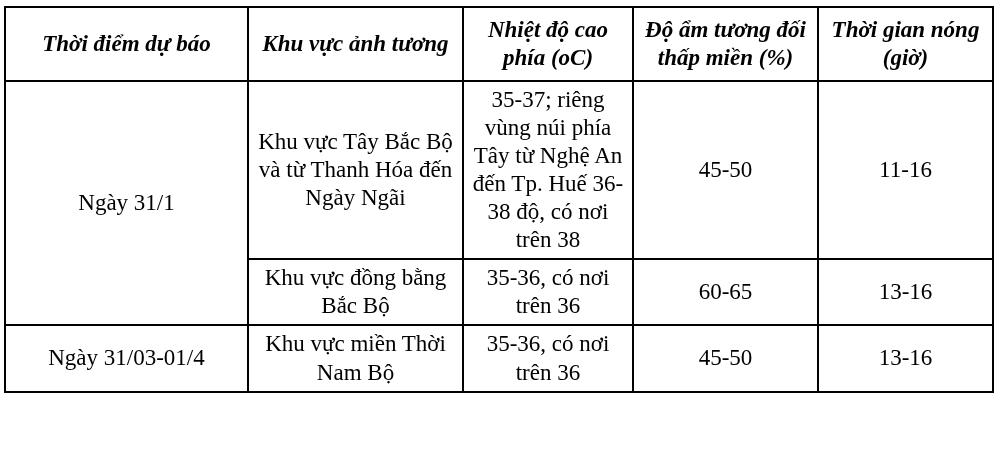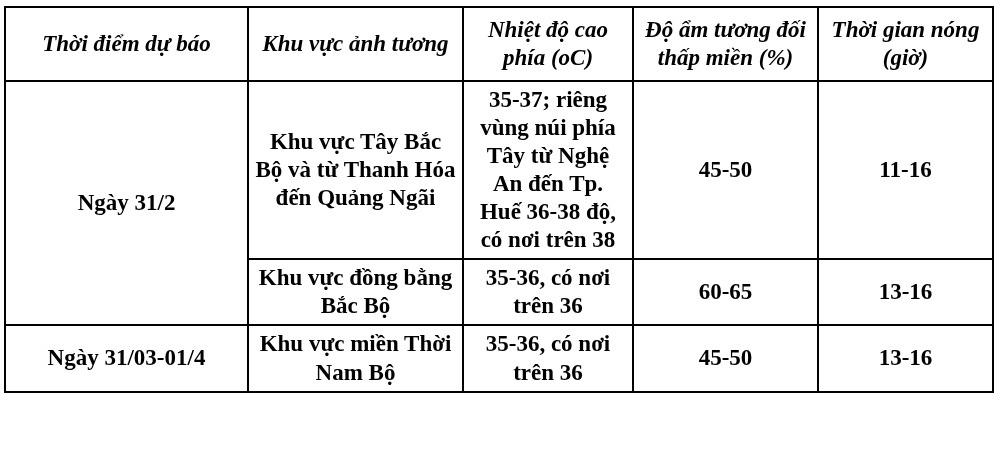--- a/index.html
+++ b/index.html
@@ -36,21 +36,21 @@
     word-wrap: break-word;
   }
   table.forecast thead th {
     font-style: italic;
     font-weight: bold;
     font-size: 23px;
     padding: 8px 6px;
   }
   table.forecast tbody td {
     font-size: 23px;
-    font-weight: bold;
+    font-weight: normal;
   }
   
   col.c-time    { width: 243px; }
   col.c-area    { width: 215px; }
   col.c-temp    { width: 170px; }
   col.c-hum     { width: 185px; }
   col.c-dur     { width: 175px; }
 </style>
 </head>
 <body>
@@ -68,22 +68,22 @@
       <tr>
         <th>Thời điểm dự báo</th>
         <th>Khu vực ảnh tương</th>
         <th>Nhiệt độ cao phía (oC)</th>
         <th>Độ ẩm tương đối thấp miền (%)</th>
         <th>Thời gian nóng (giờ)</th>
       </tr>
     </thead>
     <tbody>
       <tr>
-        <td rowspan="2">Ngày 31/2</td>
-        <td>Khu vực Tây Bắc Bộ và từ Thanh Hóa đến Quảng Ngãi</td>
+        <td rowspan="2">Ngày 31/1</td>
+        <td>Khu vực Tây Bắc Bộ và từ Thanh Hóa đến Ngày Ngãi</td>
         <td>35-37; riêng vùng núi phía Tây từ Nghệ An đến Tp. Huế 36-38 độ, có nơi trên 38</td>
         <td>45-50</td>
         <td>11-16</td>
       </tr>
       <tr>
         <td>Khu vực đồng bằng Bắc Bộ</td>
         <td>35-36, có nơi trên 36</td>
         <td>60-65</td>
         <td>13-16</td>
       </tr>

